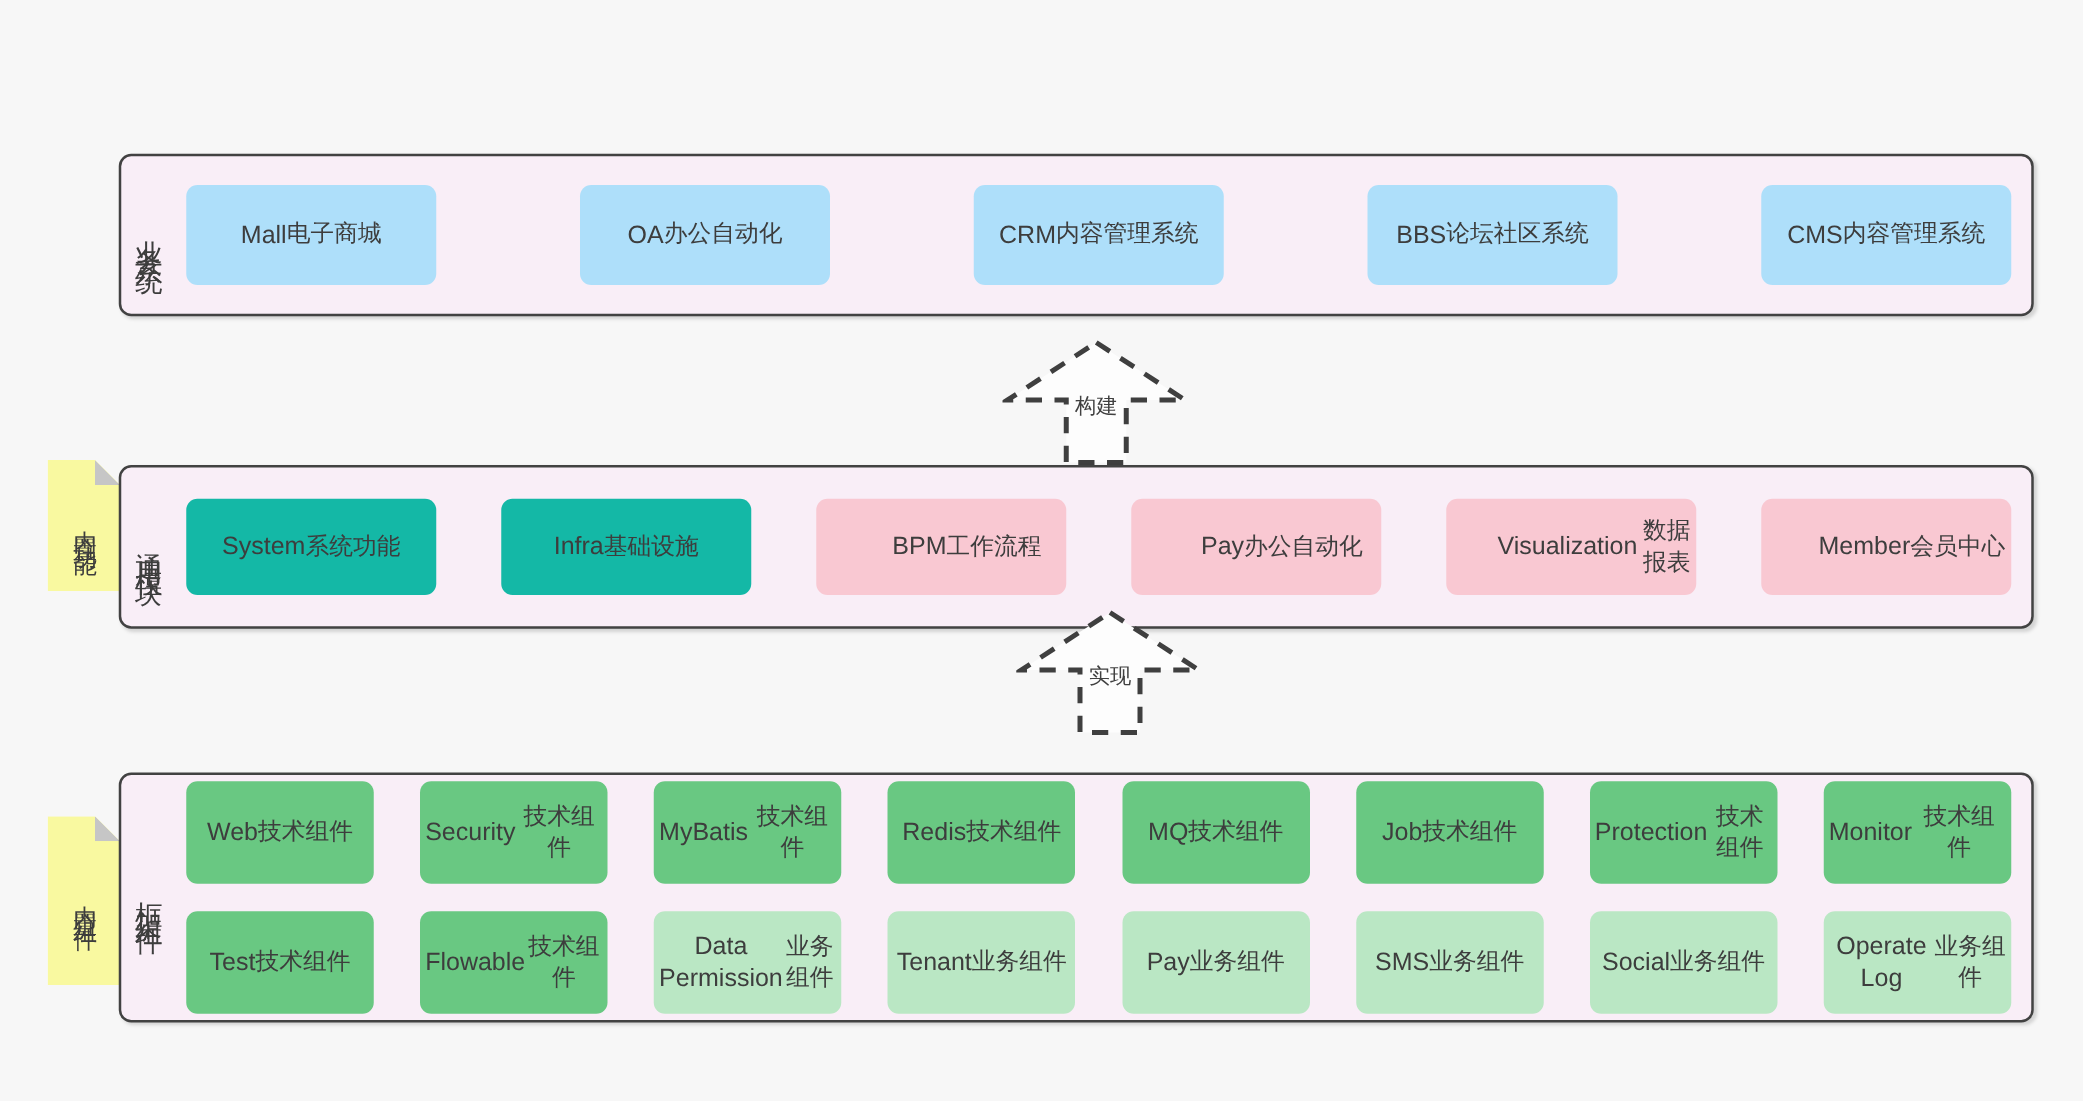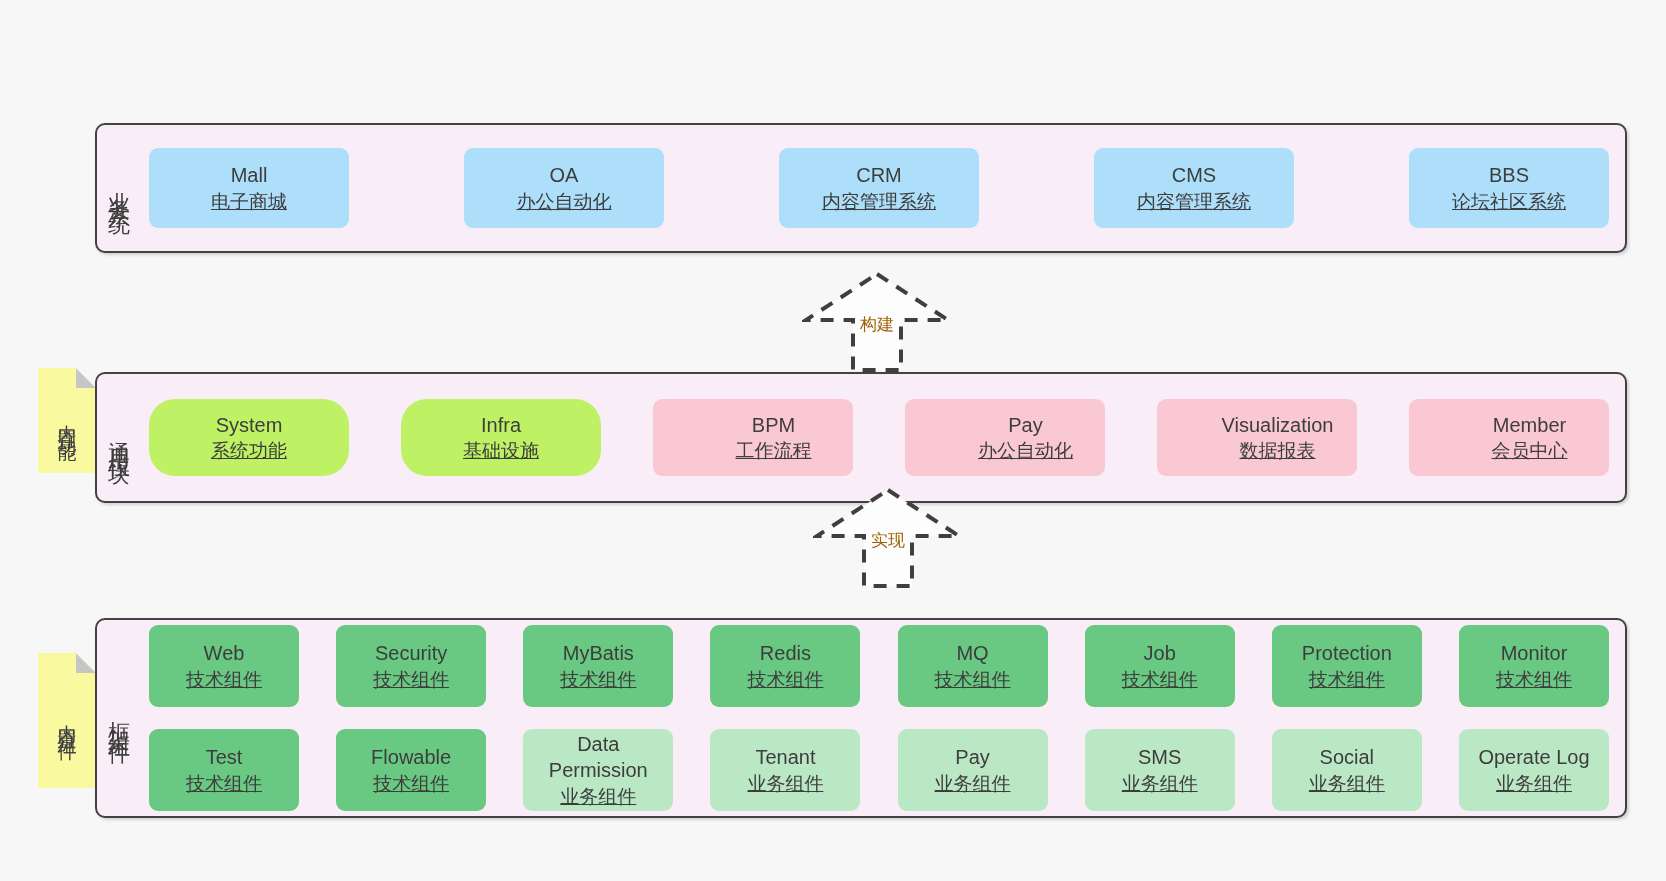--- a/index.html
+++ b/index.html
@@ -26,30 +26,30 @@
   }
   .band-inner{
     position:absolute;left:52px;right:16px;top:0;bottom:0;
     display:flex;flex-direction:column;justify-content:center;gap:22px;
   }
   .row{display:flex;justify-content:space-between;}
 
   
   .box{
     border-radius:9px;box-sizing:border-box;
-    display:flex;flex-direction:column;align-items:center;justify-content:center;
+    display:flex;flex-direction:row;align-items:center;justify-content:center;
     text-align:center;line-height:1.32;
   }
   .box .t{font-size:20px;}
-  .box .s{font-size:19px;text-decoration:underline;}
+  .box .s{font-size:19px;}
   .wide{width:200px;height:80px;}
   .mid{width:200px;height:77px;}
   .cell{width:150px;height:82px;padding:0 4px;}
   .blue{background:#aedffa;}
-  .red{background:#bef264;border-radius:26px;}
+  .red{background:#14b8a6;}
   .pink{background:#f9c8d2;padding-left:41px;}
   .green{background:#69c882;}
   .lightgreen{background:#bae7c4;}
 
   
   .sticky{
     position:absolute;left:38px;width:58px;background:#f9f9a0;z-index:1;
     display:flex;align-items:center;justify-content:center;
     clip-path:polygon(0 0,calc(100% - 20px) 0,100% 20px,100% 100%,0 100%);
   }
@@ -57,21 +57,21 @@
   .fold{
     position:absolute;top:0;right:0;width:20px;height:20px;background:#c6c6c6;
     clip-path:polygon(0 0,100% 100%,0 100%);
   }
 
   
   .arrow{position:absolute;width:150px;height:110px;z-index:2;}
   .arrow svg{display:block;width:100%;height:100%;}
   .arrow-label{
     position:absolute;left:50%;top:46px;transform:translateX(-50%);
-    background:#fdfdfd;font-size:17px;padding:1px 4px;color:#a16207;white-space:nowrap;
+    background:#fdfdfd;font-size:17px;padding:1px 4px;color:#404040;white-space:nowrap;
   }
 </style>
 </head>
 <body>
 
 <div class="canvas">
 
   <section class="band" style="top:123px;height:130px;">
     <div class="band-label">
       <span>业务系统</span>
@@ -84,26 +84,26 @@
         </div>
         <div class="box wide blue">
           <div class="t">OA</div>
           <div class="s">办公自动化</div>
         </div>
         <div class="box wide blue">
           <div class="t">CRM</div>
           <div class="s">内容管理系统</div>
         </div>
         <div class="box wide blue">
+          <div class="t">BBS</div>
+          <div class="s">论坛社区系统</div>
+        </div>
+        <div class="box wide blue">
           <div class="t">CMS</div>
           <div class="s">内容管理系统</div>
-        </div>
-        <div class="box wide blue">
-          <div class="t">BBS</div>
-          <div class="s">论坛社区系统</div>
         </div>
       </div>
     </div>
   </section>
 
   <div class="arrow" style="left:802px;top:266px;">
     <svg viewBox="0 0 150 110">
       <polygon points="75,8 146,54 99,54 99,104 51,104 51,54 4,54" fill="#fdfdfd" stroke="#3f3f3f" stroke-width="4" stroke-dasharray="13 10"></polygon>
     </svg>
     <div class="arrow-label">构建</div>

